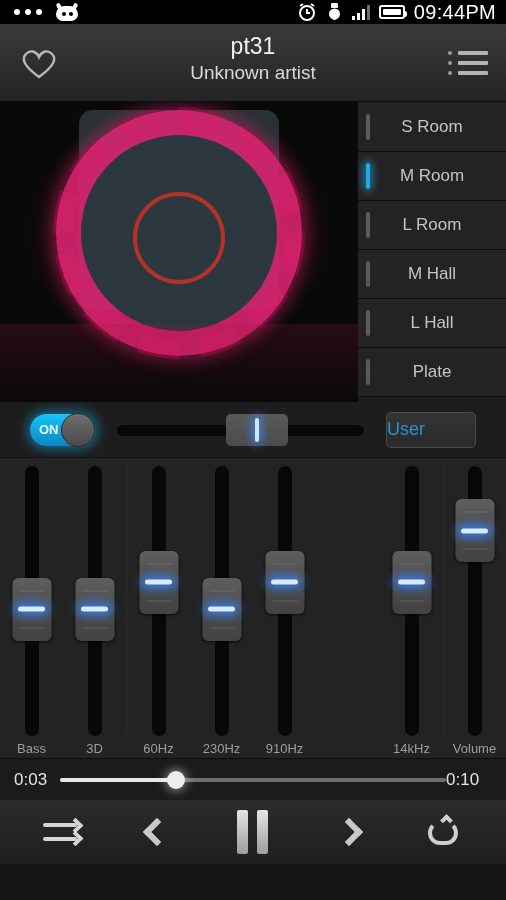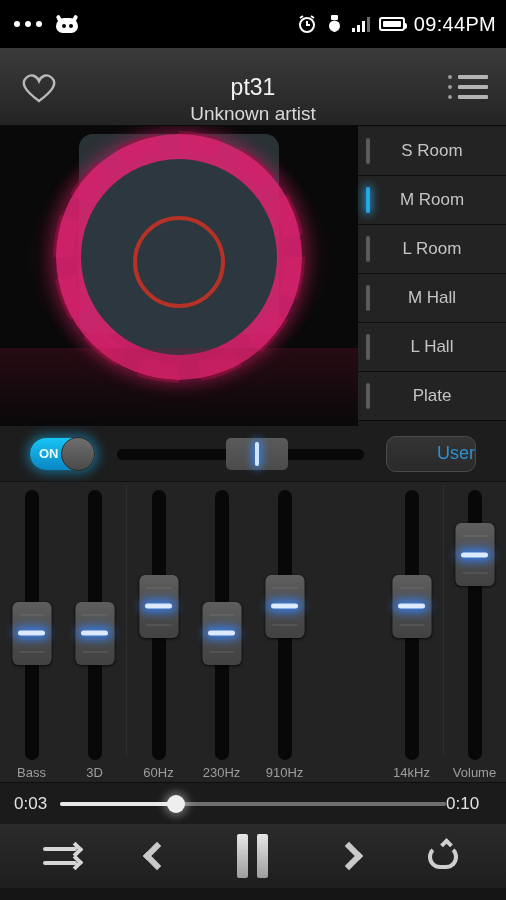--- a/index.html
+++ b/index.html
@@ -7,21 +7,21 @@
   body {
     background:#151515;
     font-family:"Liberation Sans", sans-serif;
     color:#cfcfcf;
     overflow:hidden;
     position:relative;
   }
 
   
   #status-bar{
-    height:48px; background:#000; display:flex; align-items:center;
+    height:24px; background:#000; display:flex; align-items:center;
     padding:0 10px 0 14px; position:relative;
   }
   .sb-left{ display:flex; align-items:center; gap:12px; }
   .dots{ display:flex; gap:5px; }
   .dots i{ width:6px;height:6px;border-radius:50%;background:#fff;display:block; }
   .bot{ width:26px;height:18px; position:relative; }
   .bot .head{
     position:absolute;left:2px;top:3px;width:22px;height:15px;background:#fff;
     border-radius:11px 11px 9px 9px;
   }
@@ -40,21 +40,21 @@
   .batt i{position:absolute;left:2px;top:2px;bottom:2px;right:2px;background:#fff;border-radius:1px;}
 
   
   #header{
     height:78px; position:relative;
     background:linear-gradient(180deg,#3a3a3a 0%,#303030 45%,#242424 100%);
     border-bottom:1px solid #0c0c0c;
     display:flex; align-items:center;
   }
   #header .titles{
-    position:absolute;left:0;right:0;top:25px;text-align:center;pointer-events:none;
+    position:absolute;left:0;right:0;top:8px;text-align:center;pointer-events:none;
   }
   .track-title{ font-size:23px;color:#f2f2f2;line-height:28px; }
   .track-artist{ font-size:19px;color:#d8d8d8;line-height:26px; }
   .heart{ margin-left:18px; width:42px;height:42px; position:relative; }
   .menu-icon{ position:absolute; right:18px; top:50%; transform:translateY(-50%); width:40px; }
   .menu-row{ display:flex; align-items:center; gap:6px; margin:6px 0; }
   .menu-row i{ width:4px;height:4px;border-radius:50%;background:#9a9a9a;display:block;}
   .menu-row span{ flex:1;height:4px;background:#b4b4b4;border-radius:1px;display:block;}
 
   
@@ -137,23 +137,23 @@
   .hslider .thumb{
     position:absolute;top:0;width:62px;height:32px;border-radius:5px;
     background:linear-gradient(180deg,#5a5a5a,#4b4b4b);
   }
   .hslider .thumb .ln{
     position:absolute;left:50%;top:4px;transform:translateX(-50%);
     width:4px;height:24px;border-radius:2px;background:#cfe6ff;
     box-shadow:0 0 9px 3px rgba(60,130,230,.9);
   }
   .user-btn{
-    width:90px;height:36px;border-radius:10px;border:1px solid #4a4a4a;
+    width:90px;height:36px;border-radius:5px;border:1px solid #4a4a4a;
     background:linear-gradient(180deg,#343434,#2a2a2a);
-    display:flex;align-items:center;justify-content:flex-end;
+    display:flex;align-items:center;justify-content:flex-start;
     color:#2f8fd0;font-size:18px;
   }
 
   
   #eq{ height:300px; position:relative; background:#232323; }
   .eq-col{
     position:absolute; top:0; bottom:0; width:63px;
   }
   .eq-col .trk{
     position:absolute; left:50%; transform:translateX(-50%);

